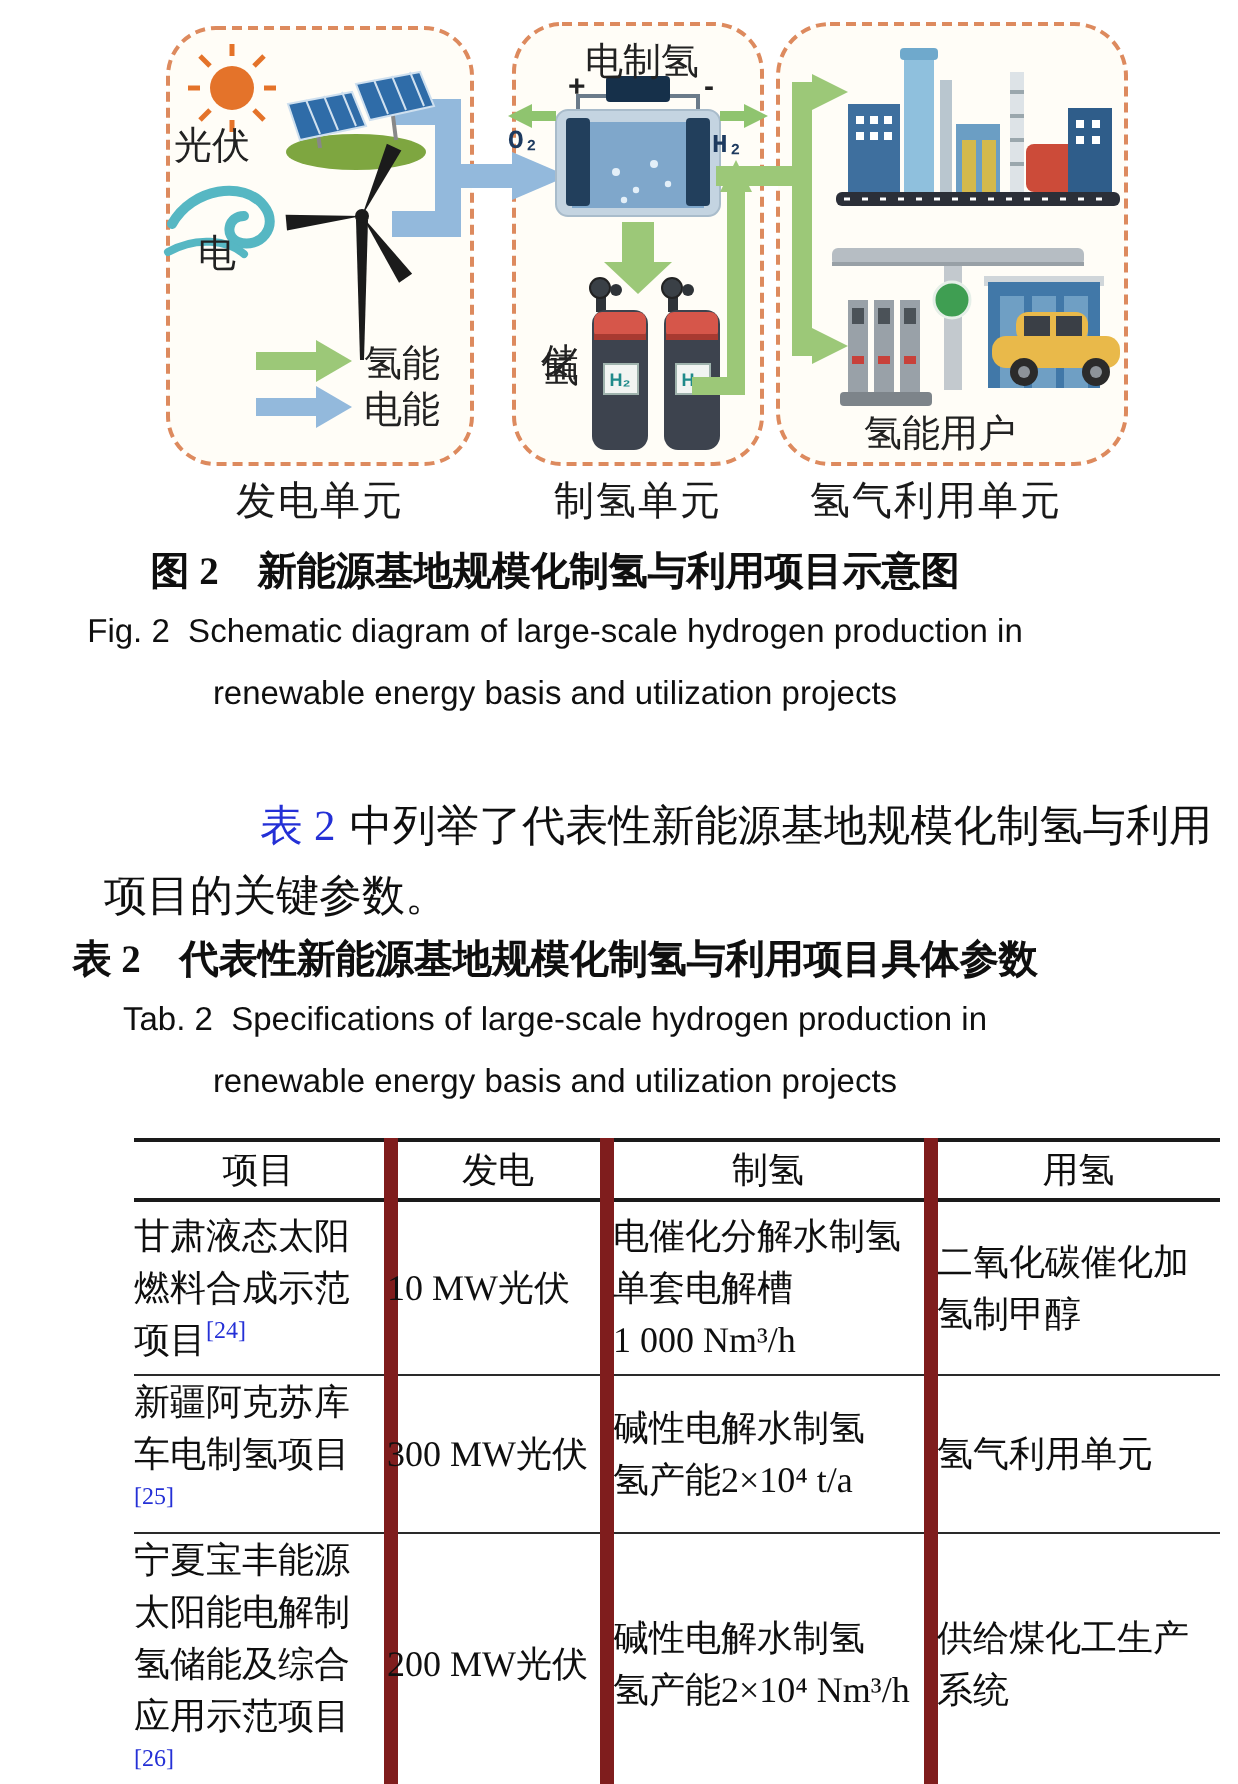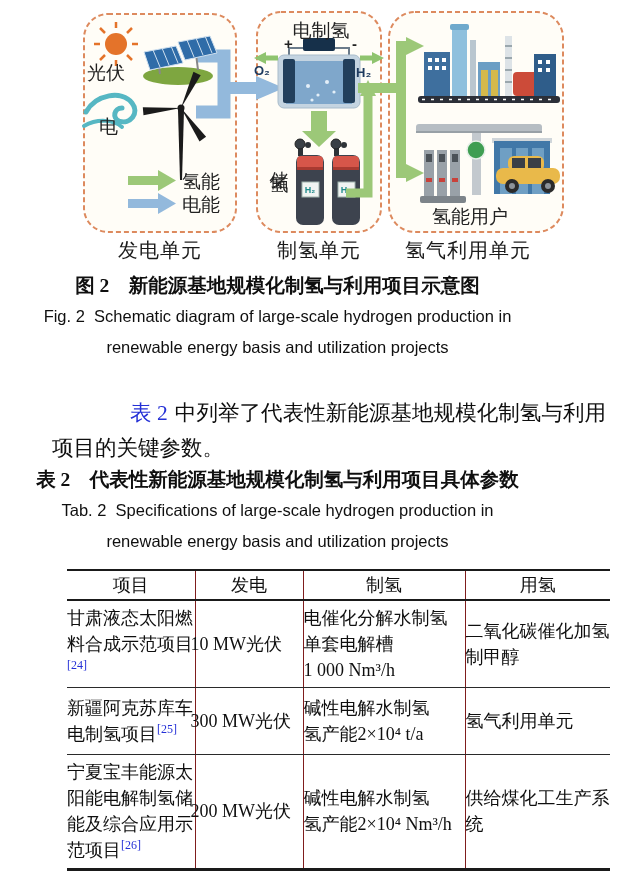--- a/index.html
+++ b/index.html
@@ -5,42 +5,42 @@
   html,body{margin:0;padding:0;background:#fff;}
   #page{position:relative;width:619px;height:892px;background:#ffffff;overflow:hidden;
         font-family:"Liberation Serif","DejaVu Serif",serif;color:#111;}
 
   
   #figure{position:absolute;left:0;top:8px;width:619px;height:258px;}
   #figure svg{position:absolute;left:0;top:0;}
   .fl{position:absolute;white-space:nowrap;color:#222;}
   .fl.center{transform:translateX(-50%);}
   .unit-label{font-size:20px;letter-spacing:1px;color:#1a1a1a;}
-  .small-chem{font-family:Liberation Sans, sans-serif;font-weight:bold;
+  .small-chem{font-family:Liberation Mono, monospace;font-weight:bold;
               font-size:13px;color:#1d3a5f;}
   .term-sign{font-family:"Liberation Sans","DejaVu Sans",sans-serif;font-weight:bold;
              font-size:15px;color:#222;}
   .vtext{writing-mode:vertical-rl;letter-spacing:5px;font-size:19px;}
 
   
   .cap{position:absolute;left:0;width:555px;text-align:center;}
   .cap-zh{font-weight:bold;font-size:19.5px;color:#0f0f0f;}
   .cap-en{font-family:"Liberation Sans","DejaVu Sans",sans-serif;font-size:16.5px;color:#0f0f0f;}
 
   
   #para{position:absolute;left:52px;top:374px;width:554px;font-size:21.5px;line-height:35px;
         text-align:justify;text-indent:78px;color:#0f0f0f;}
   .tref{color:#2430d6;cursor:pointer;margin-right:7px;}
 
   
   #spec-table{position:absolute;left:67px;top:569px;width:543px;border-collapse:collapse;
               table-layout:fixed;font-size:18px;line-height:26px;color:#0f0f0f;
               border-top:2px solid #1a1a1a;border-bottom:3px solid #1a1a1a;}
   #spec-table td{vertical-align:middle;padding:0;overflow:visible;}
-  #spec-table td+td{border-left:1px solid #7f1d1d;}
+  #spec-table td+td{border-left:7px solid #7f1d1d;}
   #spec-table tr.hdr td{border-bottom:2px solid #1a1a1a;text-align:center;height:28px;}
   #spec-table tr.r1 td,#spec-table tr.r2 td{border-bottom:1.5px solid #2a2a2a;}
   #spec-table tr.r1{height:87px;} #spec-table tr.r2{height:67px;} #spec-table tr.r3{height:115px;}
   td.c-proj{padding-left:1px;margin-top:16px;}
   td.c-pow{text-align:left;}
   td.c-pow span{display:inline-block;margin-left:-28px;white-space:nowrap;padding-left:23px;}
   td.c-h2{padding-left:4px;}
   td.c-h2 div{white-space:nowrap;}
   td.c-use{padding-left:5px;}
   sup.ref{color:#2430d6;font-size:12px;line-height:0;cursor:pointer;}

